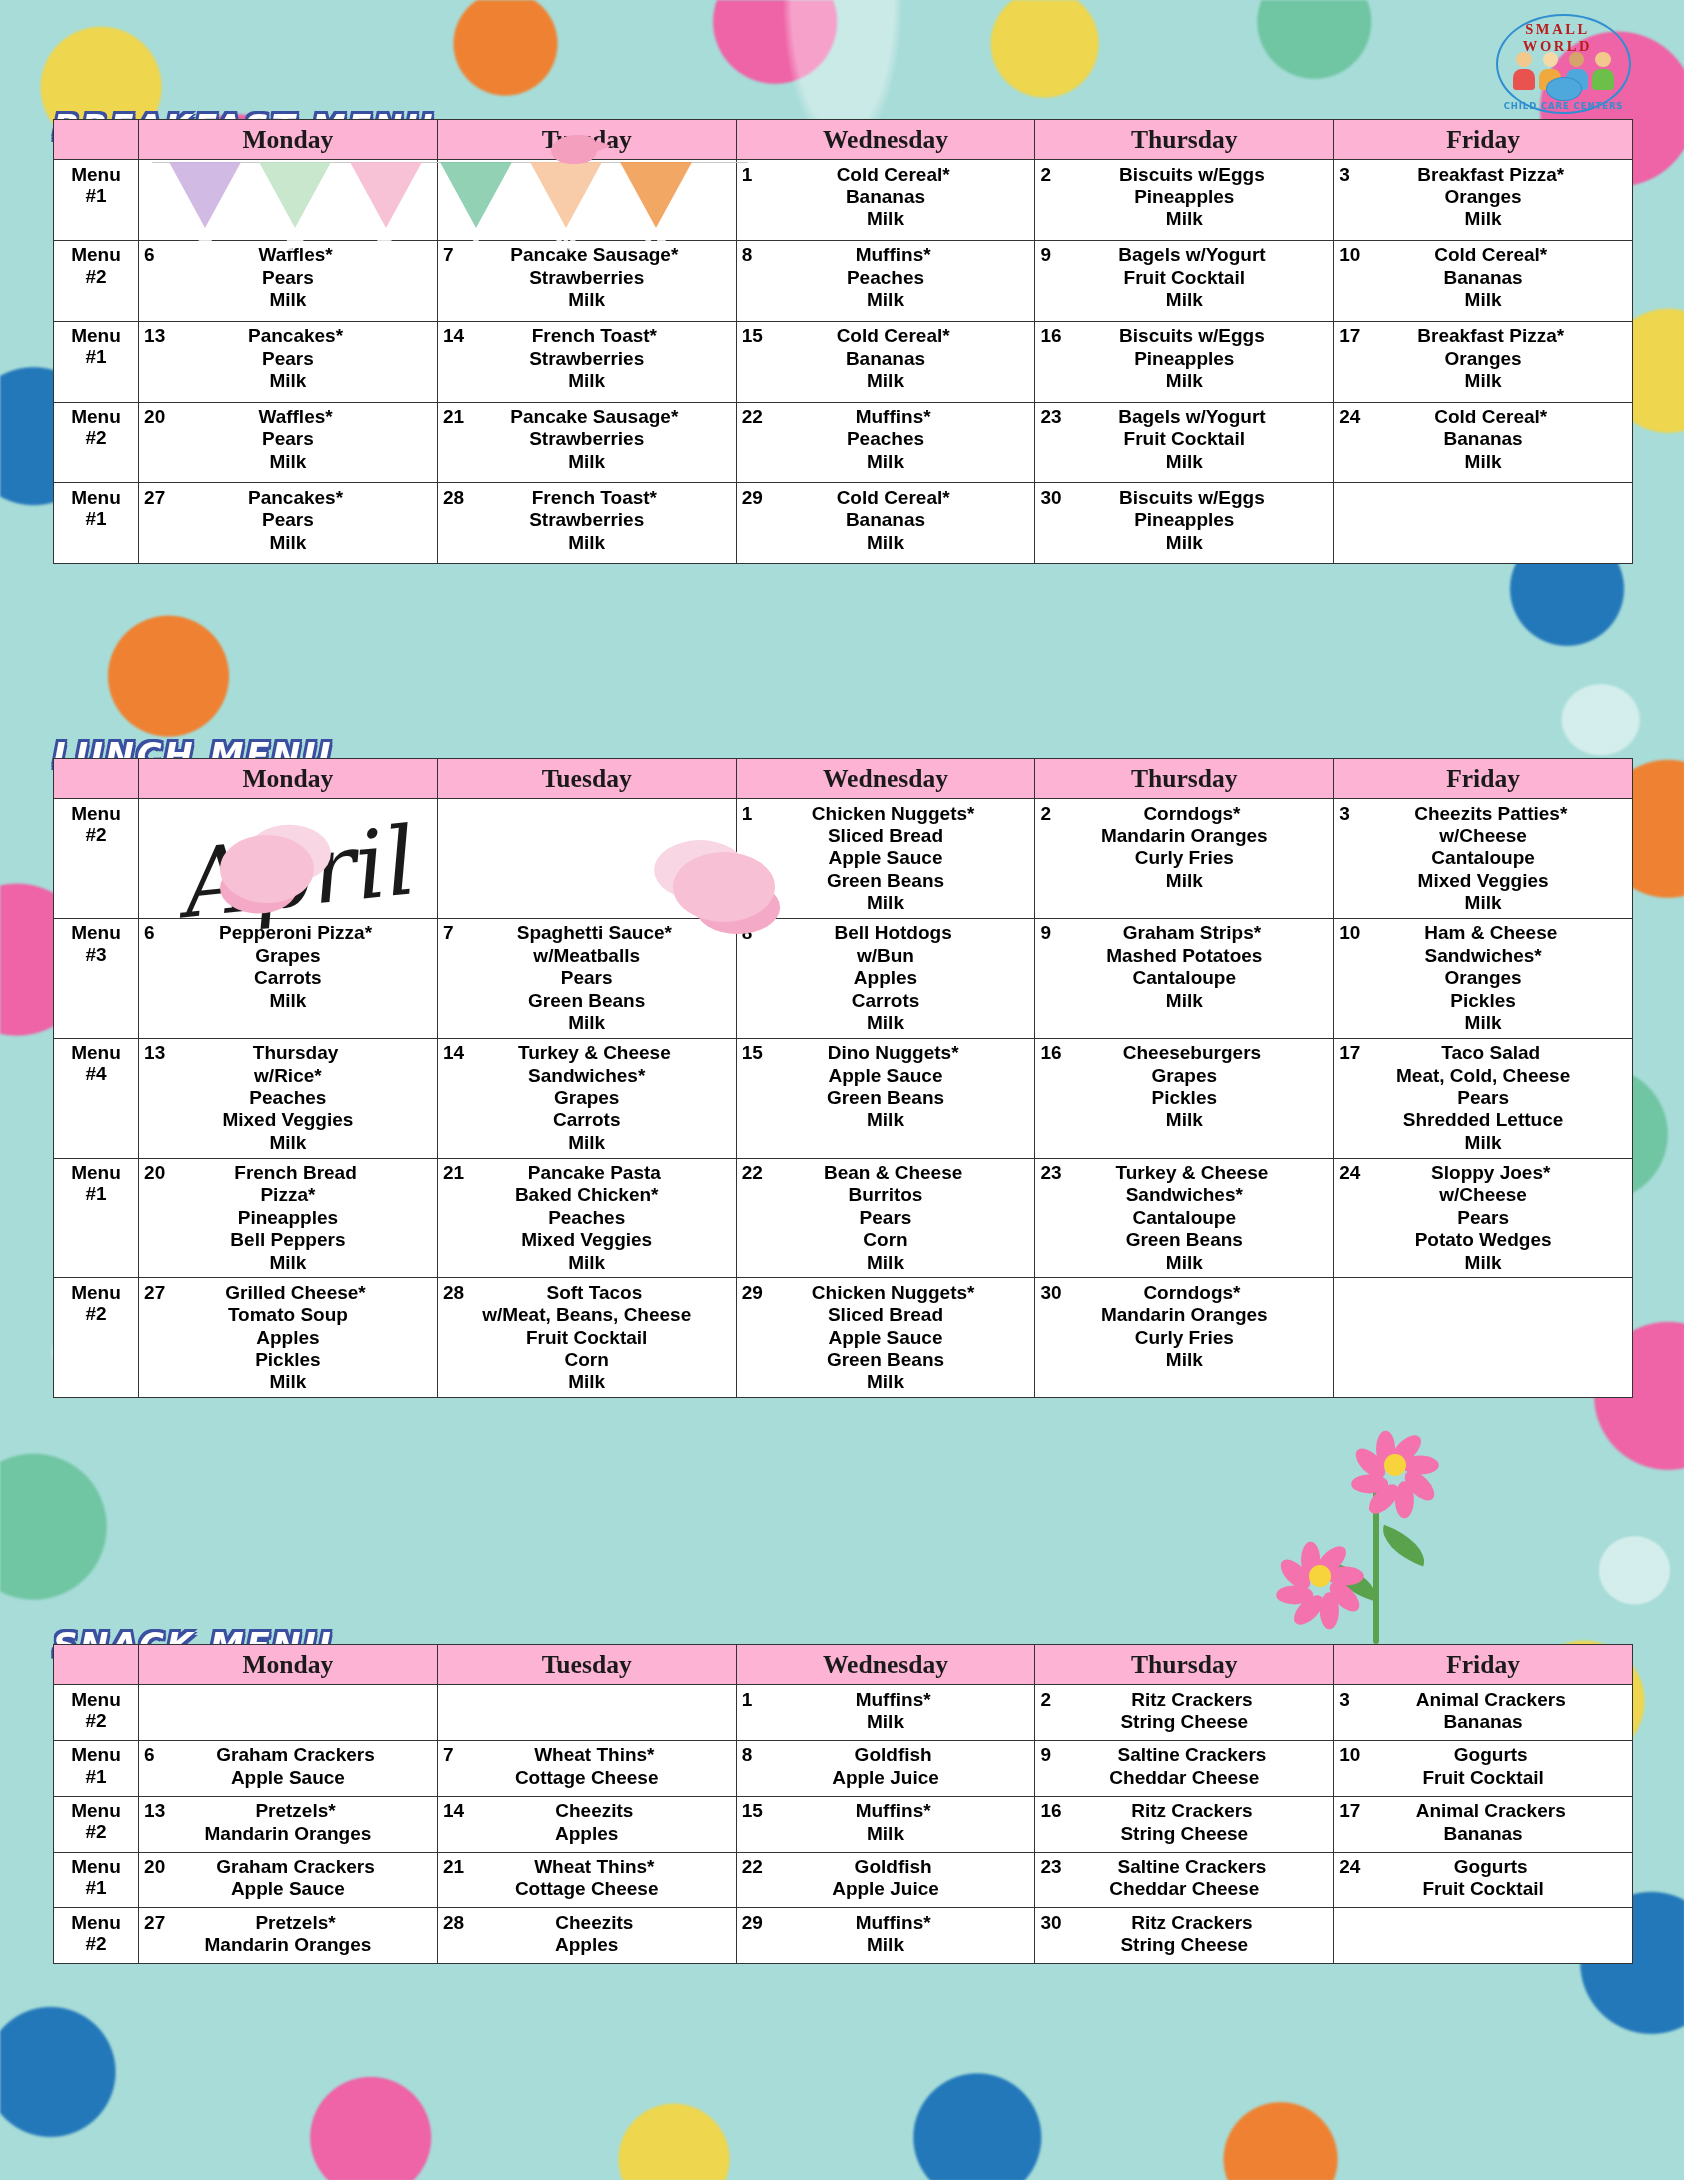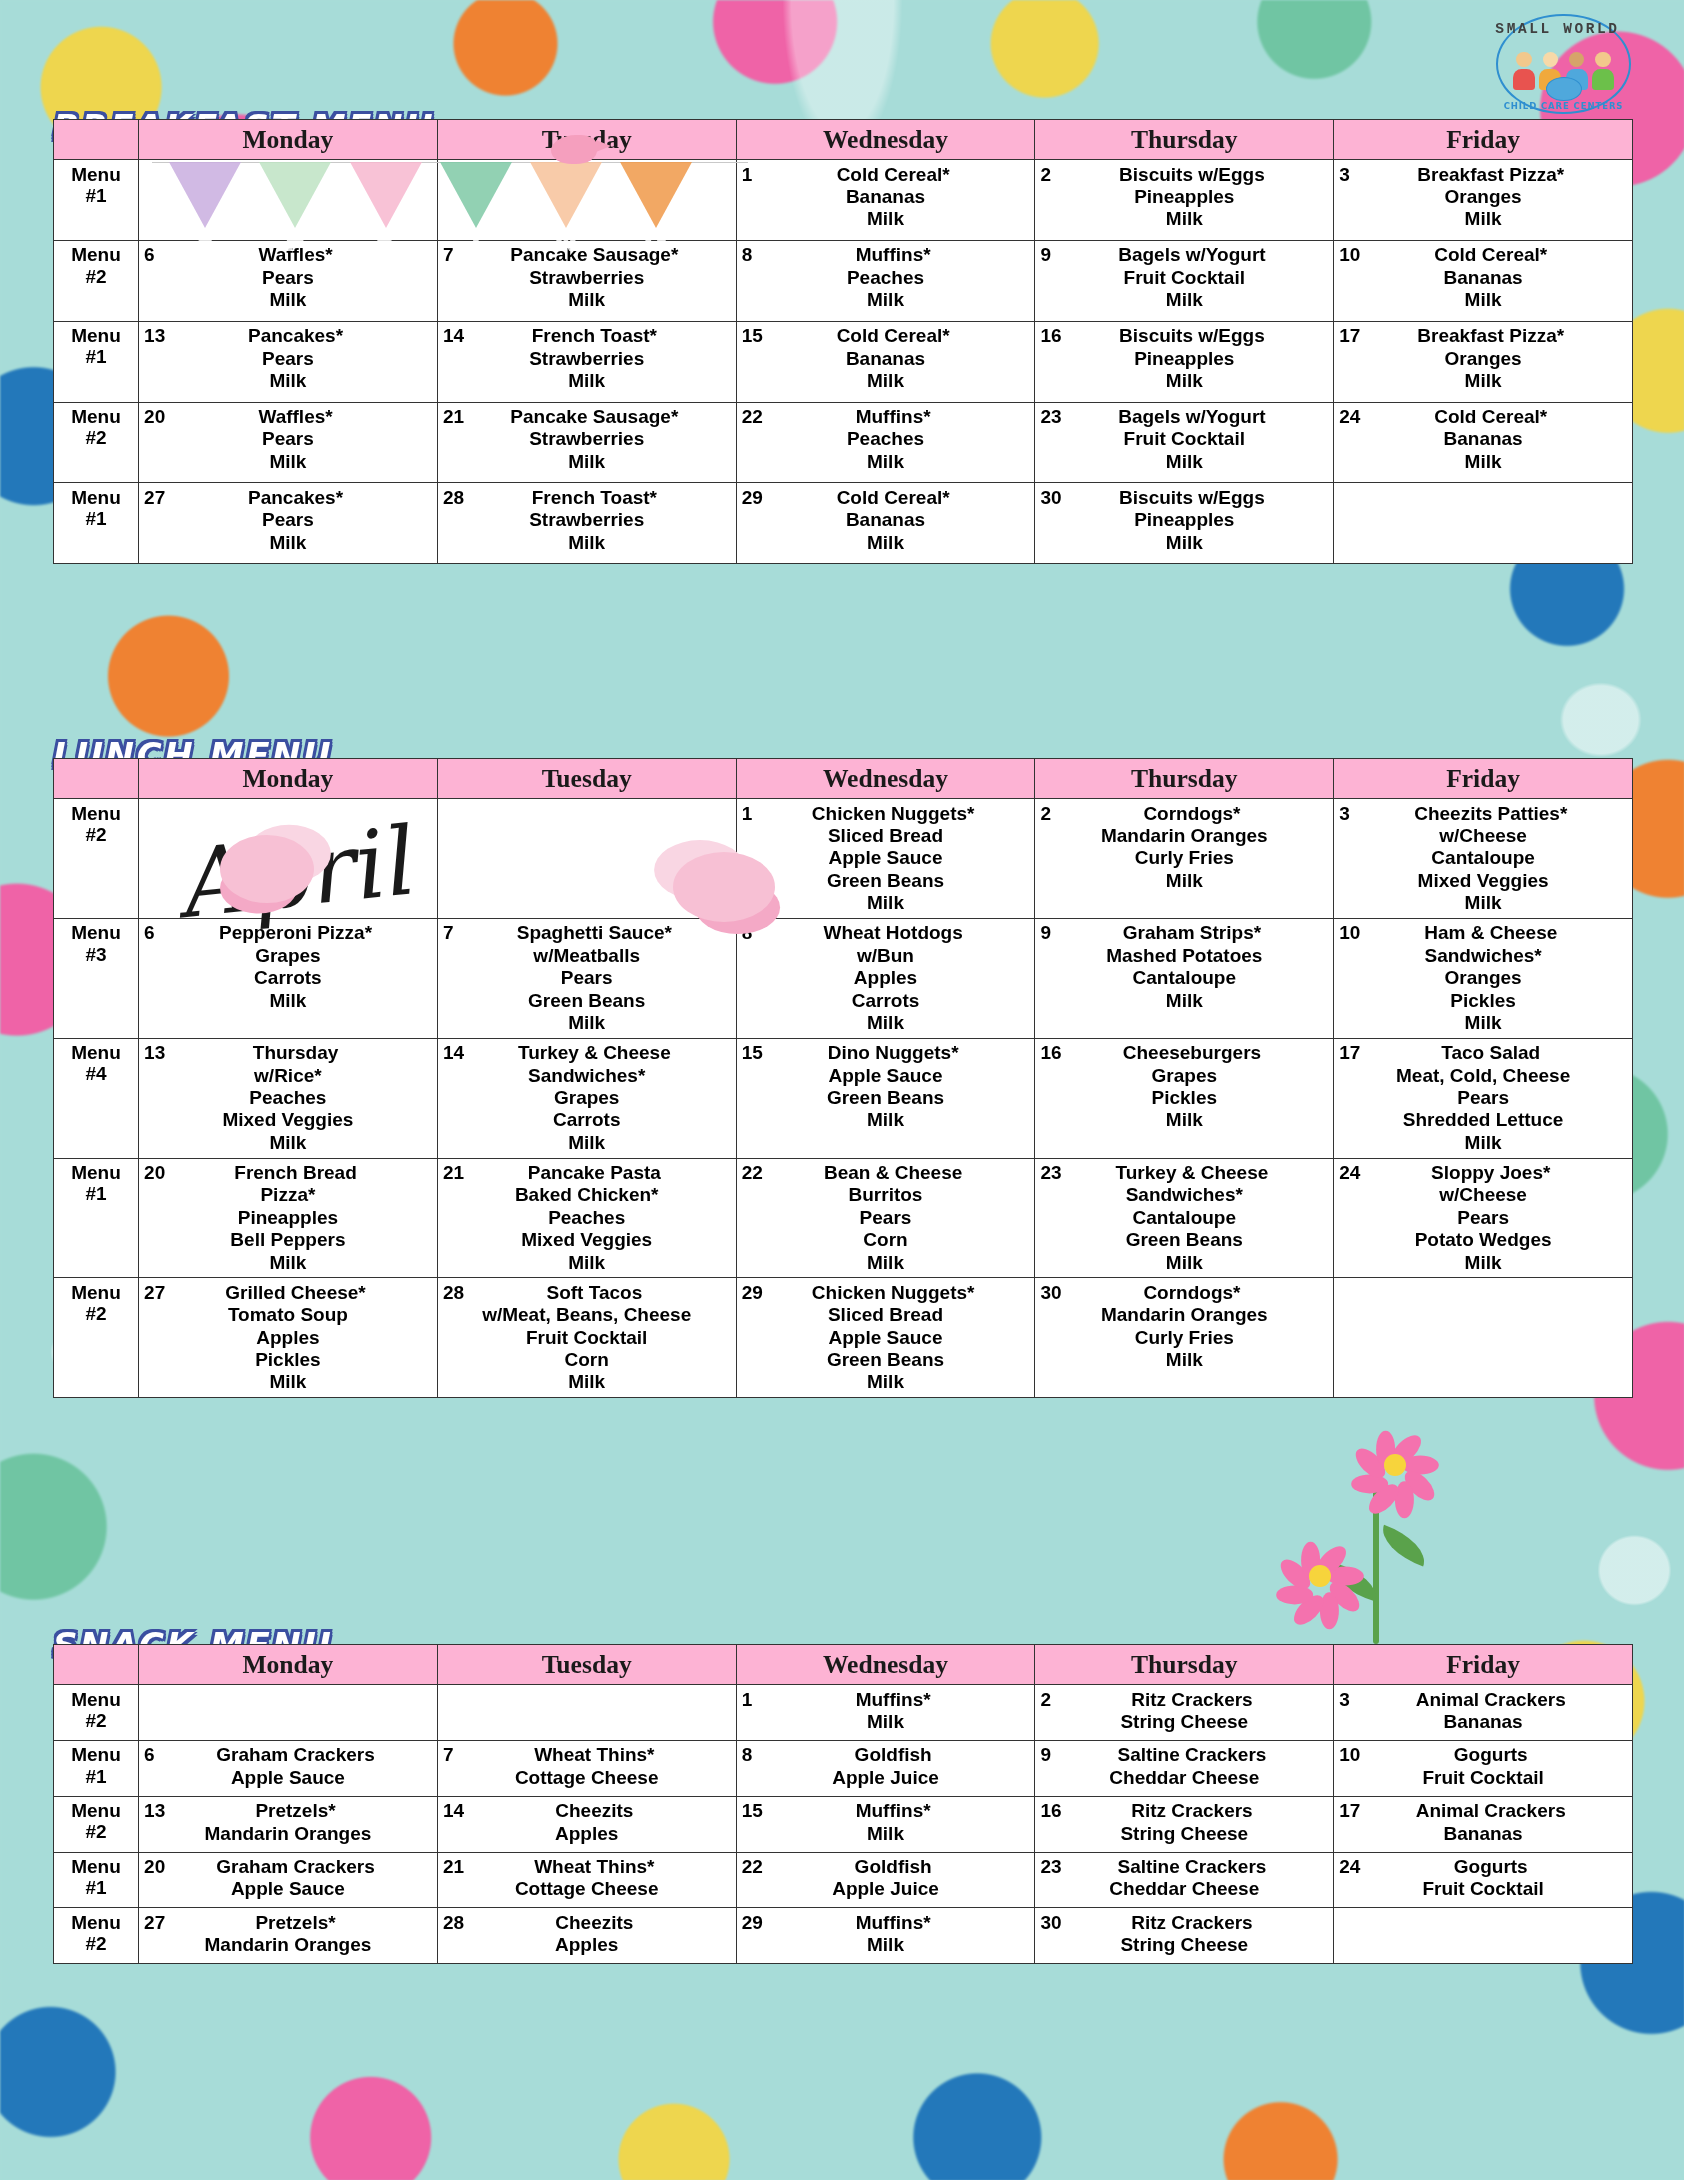--- a/index.html
+++ b/index.html
@@ -109,24 +109,24 @@
     width: 145px; height: 111px;
   }
   .logo .ring {
     position: absolute; inset: 5.1px;
     border-radius: 50%;
     border: 2.6px solid #2f8fd0;
   }
   .logo .top-text {
     position: absolute; top: 12px; left: 0; right: 12px;
     text-align: center;
-    font-family: Liberation Mono, monospace;
+    font-family: Liberation Serif, serif;
     font-weight: bold;
     font-size: 14.5px;
-    color: #404040;
+    color: #b91c1c;
     letter-spacing: 2.6px;
   }
   .logo .bot-text {
     position: absolute; bottom: 8.5px; left: 0; right: 0;
     text-align: center;
     font-family: "DejaVu Sans", sans-serif;
     font-weight: bold;
     font-size: 8.5px;
     color: #2f8fd0;
     letter-spacing: 0.9px;
@@ -692,21 +692,21 @@
               <div class="first-line">Spaghetti Sauce*</div>
               <div>w/Meatballs</div>
               <div>Pears</div>
               <div>Green Beans</div>
               <div>Milk</div>
             </div>
           </td>
           <td class="cell" style="height: 109px;">
             <span class="daynum">8</span>
             <div class="items">
-              <div class="first-line">Wheat Hotdogs</div>
+              <div class="first-line">Bell Hotdogs</div>
               <div>w/Bun</div>
               <div>Apples</div>
               <div>Carrots</div>
               <div>Milk</div>
             </div>
           </td>
           <td class="cell" style="height: 109px;">
             <span class="daynum">9</span>
             <div class="items">
               <div class="first-line">Graham Strips*</div>

